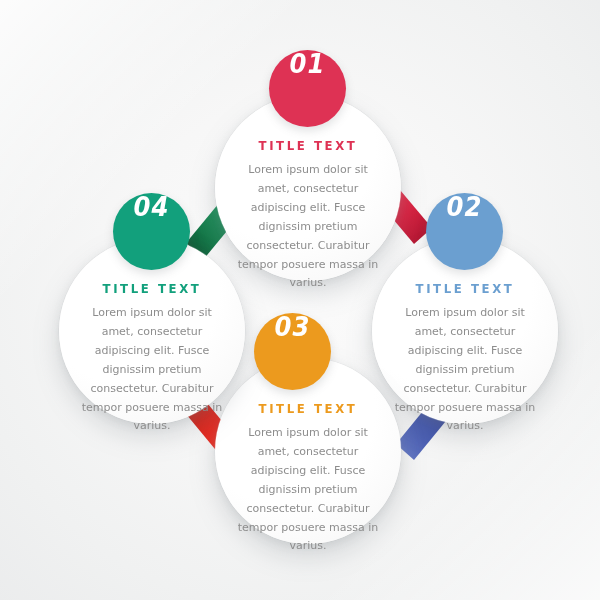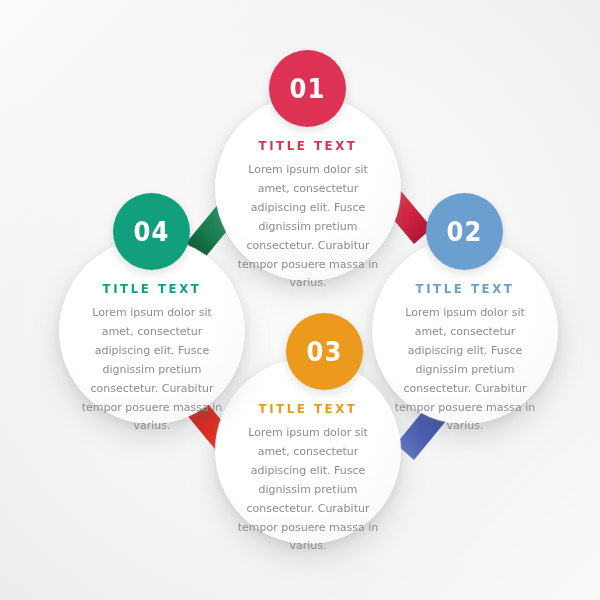--- a/index.html
+++ b/index.html
@@ -86,37 +86,37 @@
   }
 
   
   .badge {
     position: absolute;
     width: 77px;
     height: 77px;
     border-radius: 50%;
     z-index: 4;
     display: flex;
-    align-items: center;
     justify-content: center;
     box-shadow: 0 4px 10px rgba(90,95,100,0.18);
+    font-style: italic;
   }
 
   .badge-num {
     font-family: "DejaVu Sans Condensed", "Liberation Sans Narrow", "Liberation Sans", sans-serif;
     font-size: 27px;
     font-weight: bold;
     letter-spacing: 1px;
     color: #ffffff;
     line-height: 1;
   }
 
   .badge-01 { left: 269px; top:  50px; }
   .badge-02 { left: 426px; top: 193px; }
-  .badge-03 { left: 286px; top: 313px; }
+  .badge-03 { left: 254px; top: 313px; }
   .badge-04 { left: 113px; top: 193px; }
 </style>
 </head>
 <body>
 
 <div id="infographic-canvas">
 
   <svg class="ribbon-layer" viewBox="0 0 600 600" width="600" height="600">
     <defs>
       <linearGradient id="grad-green" x1="0" y1="1" x2="1" y2="0">

